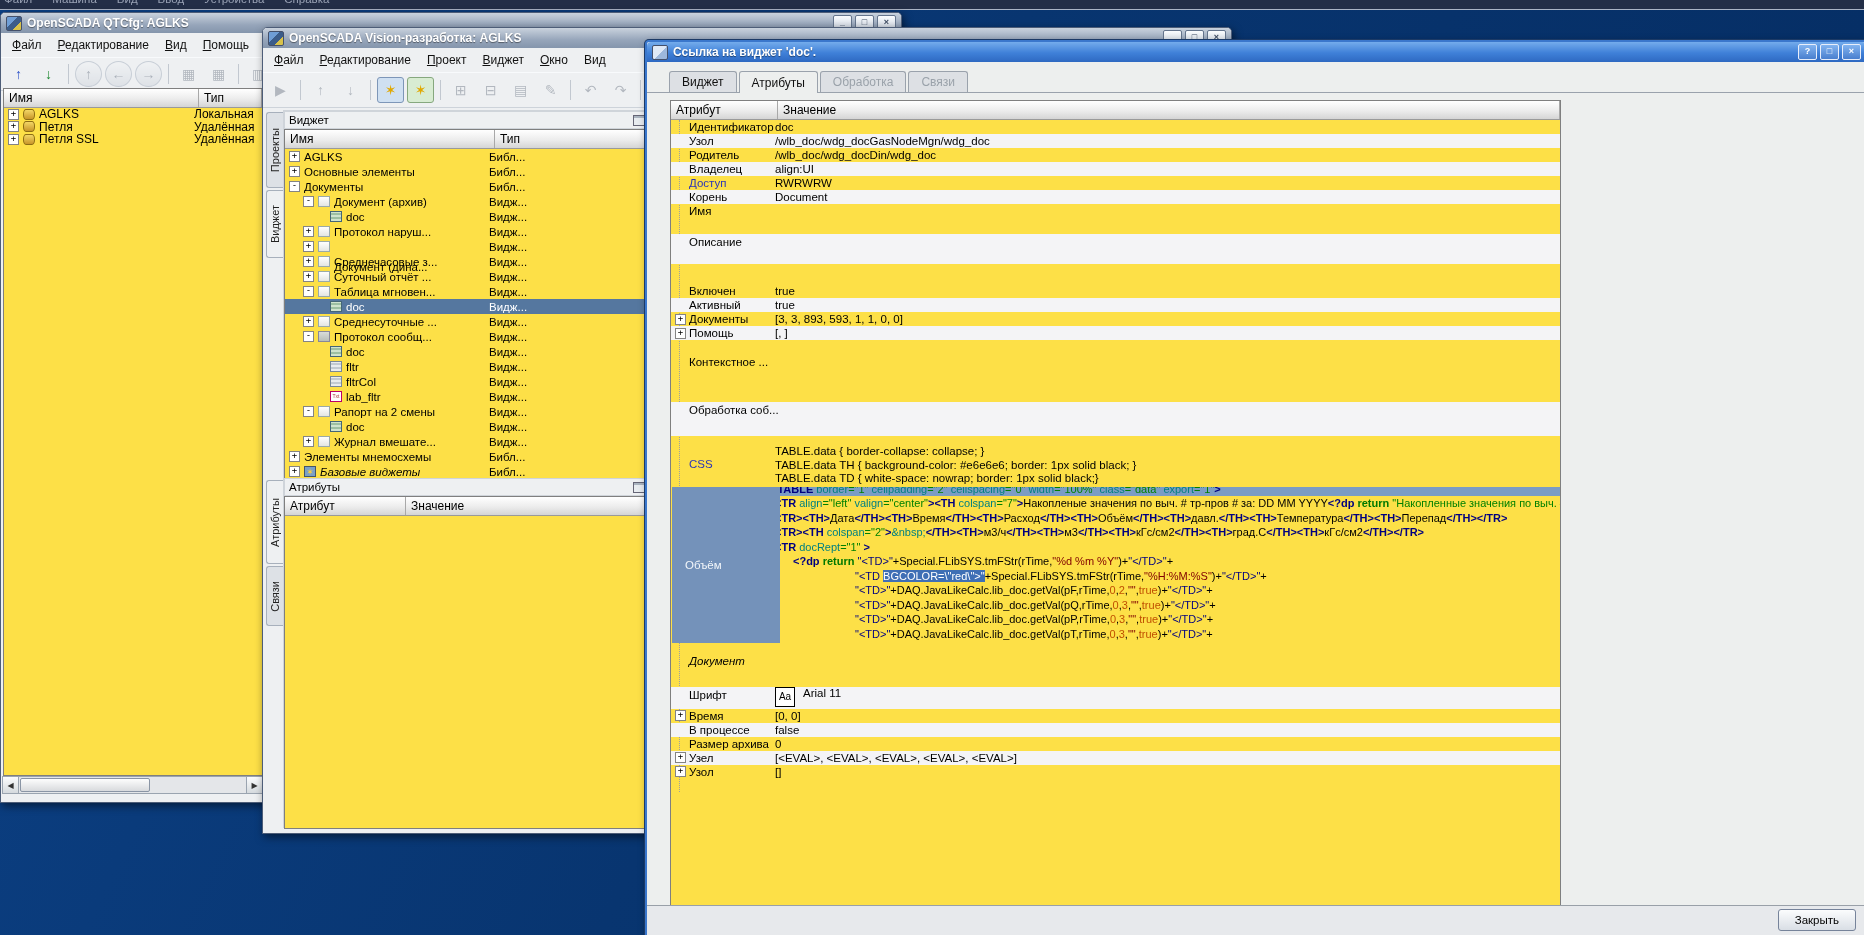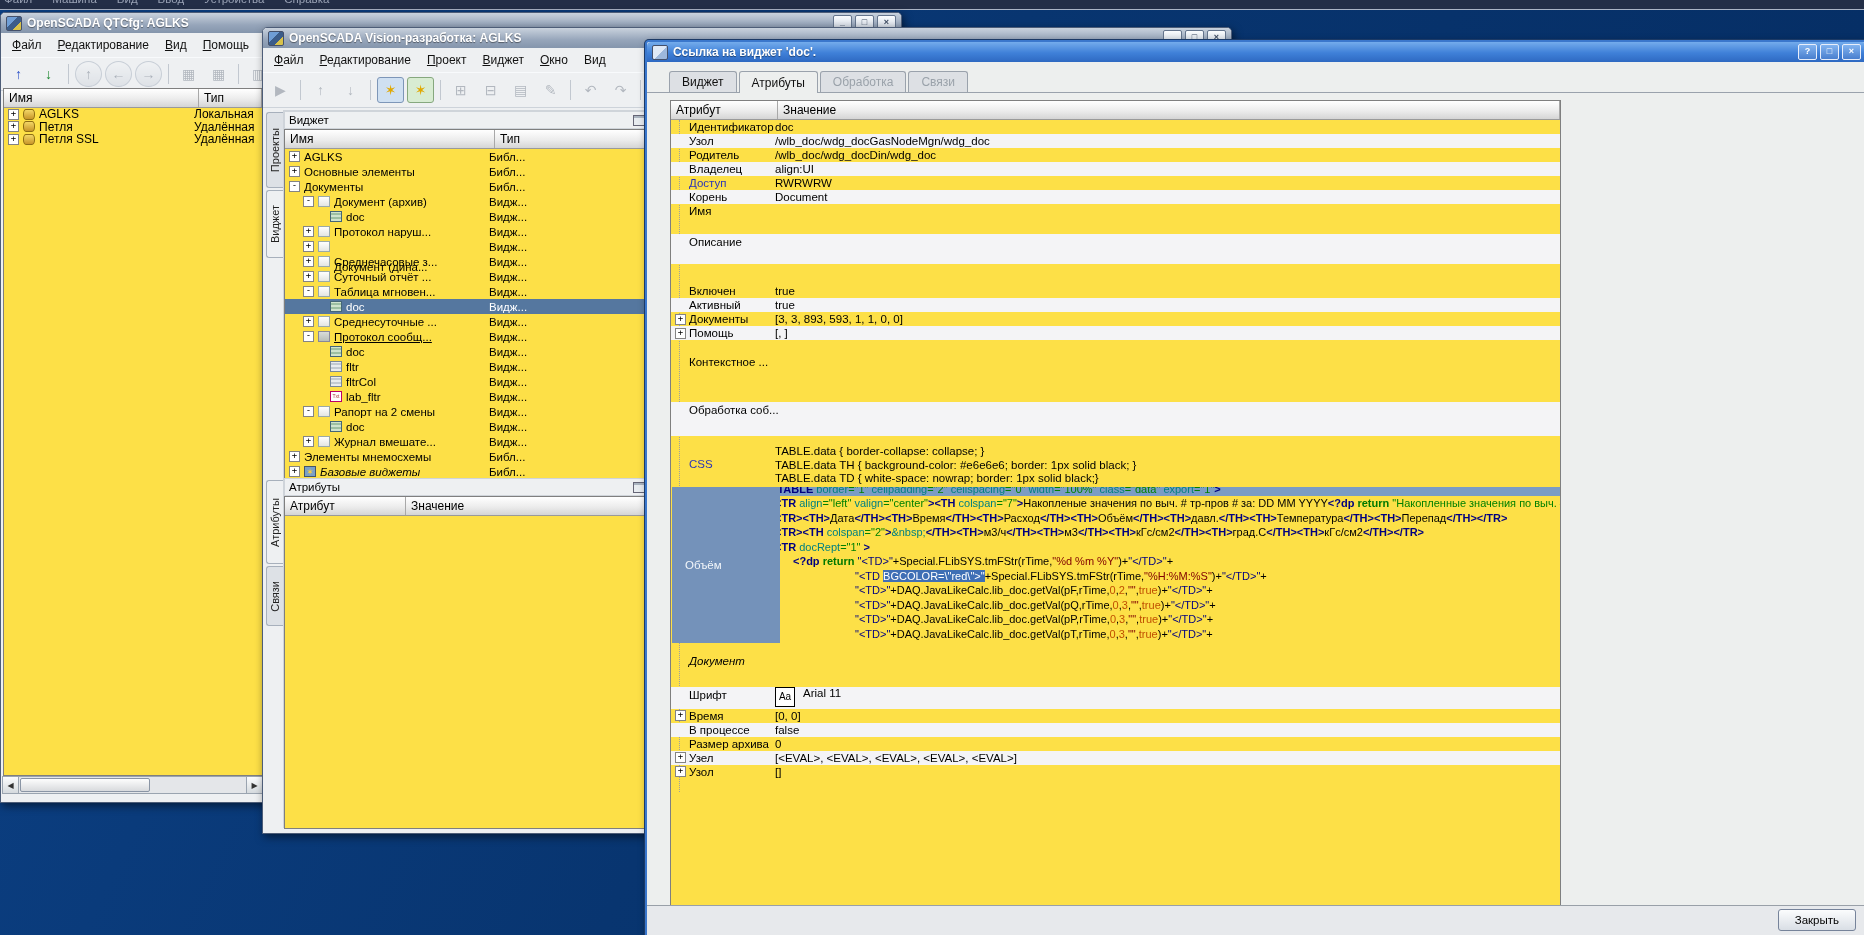--- a/index.html
+++ b/index.html
@@ -316,21 +316,21 @@
           </div>
           <div class="trow" style="height: 15px; padding-left: 18px; width: 347px; font-size: 11.5px;">
             <span class="exp">+</span>
             <span class="ic ic-page"></span>
             <span style="overflow: hidden; text-overflow: clip; max-width: 182px;">Среднесуточные ...</span>
             <span class="tcell-type" style="left: 204px; width: 56px;">Видж...</span>
           </div>
           <div class="trow" style="height: 15px; padding-left: 18px; width: 347px; font-size: 11.5px;">
             <span class="exp">-</span>
             <span class="ic ic-page-grey"></span>
-            <span style="overflow: hidden; text-overflow: clip; max-width: 182px; text-decoration: underline;">Протокол сообщ...</span>
+            <span style="overflow: hidden; text-overflow: clip; max-width: 182px;">Протокол сообщ...</span>
             <span class="tcell-type" style="left: 204px; width: 56px;">Видж...</span>
           </div>
           <div class="trow" style="height: 15px; padding-left: 32px; width: 347px; font-size: 11.5px;">
             <span style="width: 13px;"></span>
             <span class="ic ic-table-green"></span>
             <span style="overflow: hidden; text-overflow: clip; max-width: 168px;">doc</span>
             <span class="tcell-type" style="left: 204px; width: 56px;">Видж...</span>
           </div>
           <div class="trow" style="height: 15px; padding-left: 32px; width: 347px; font-size: 11.5px;">
             <span style="width: 13px;"></span>

